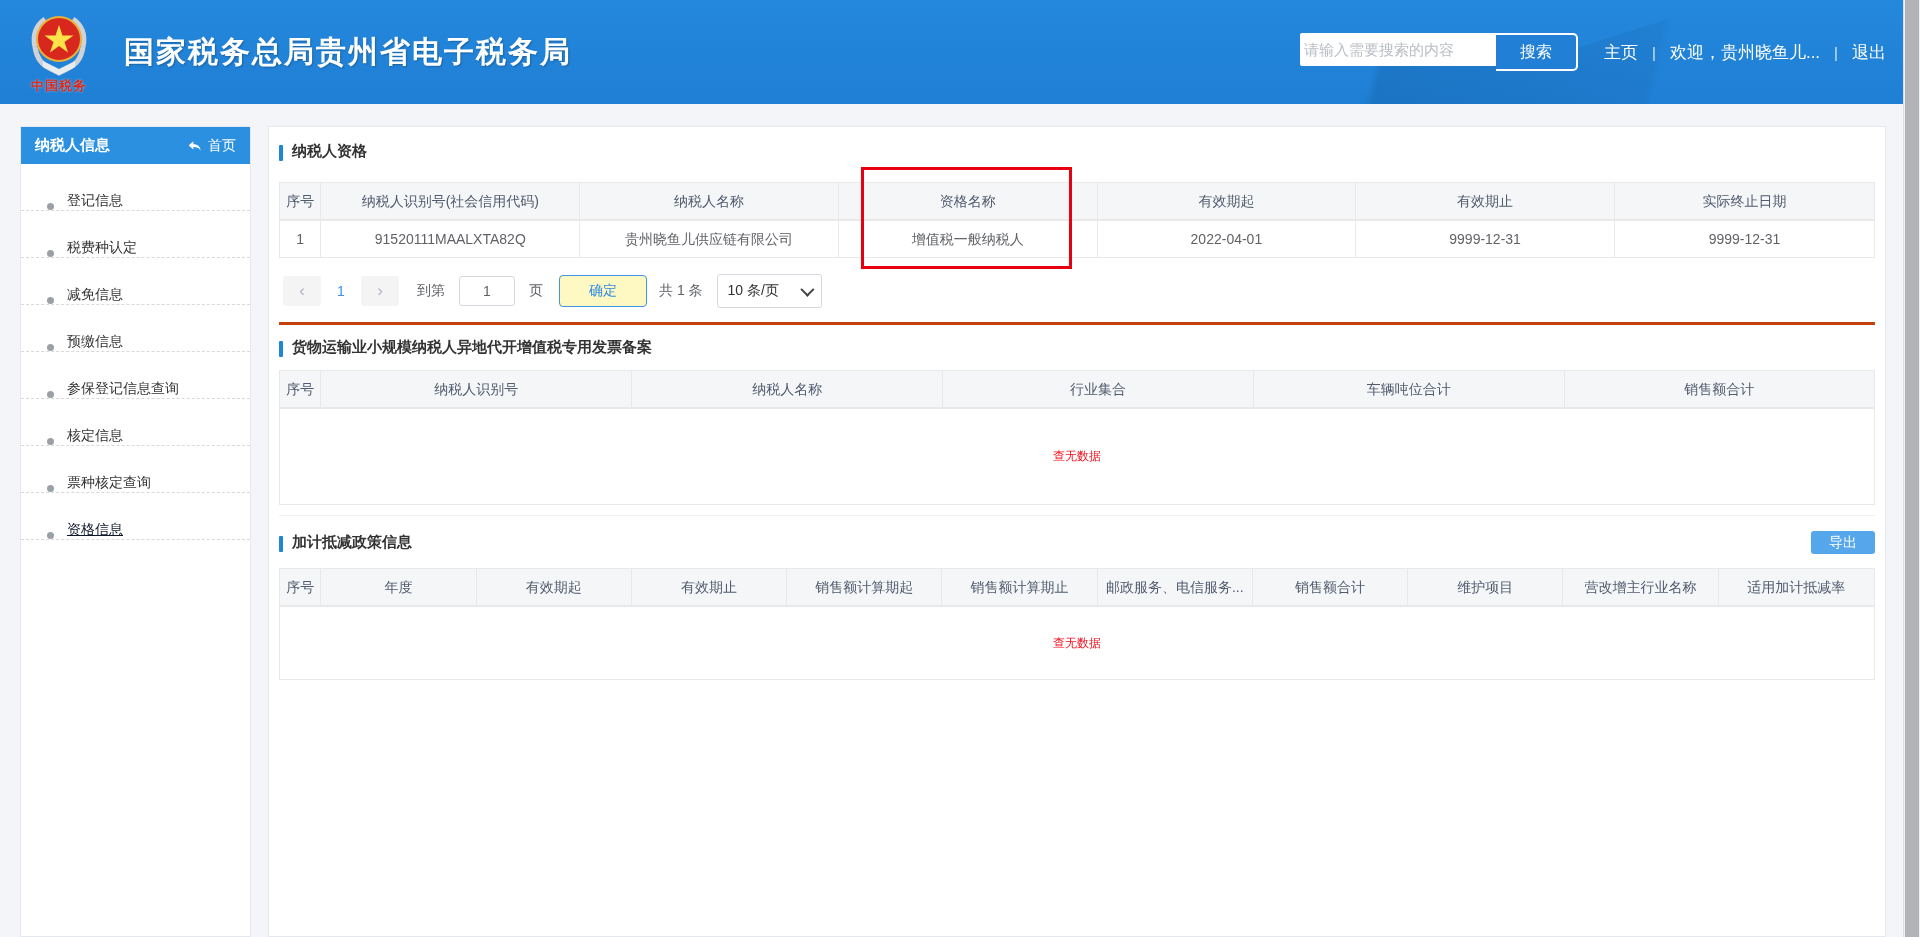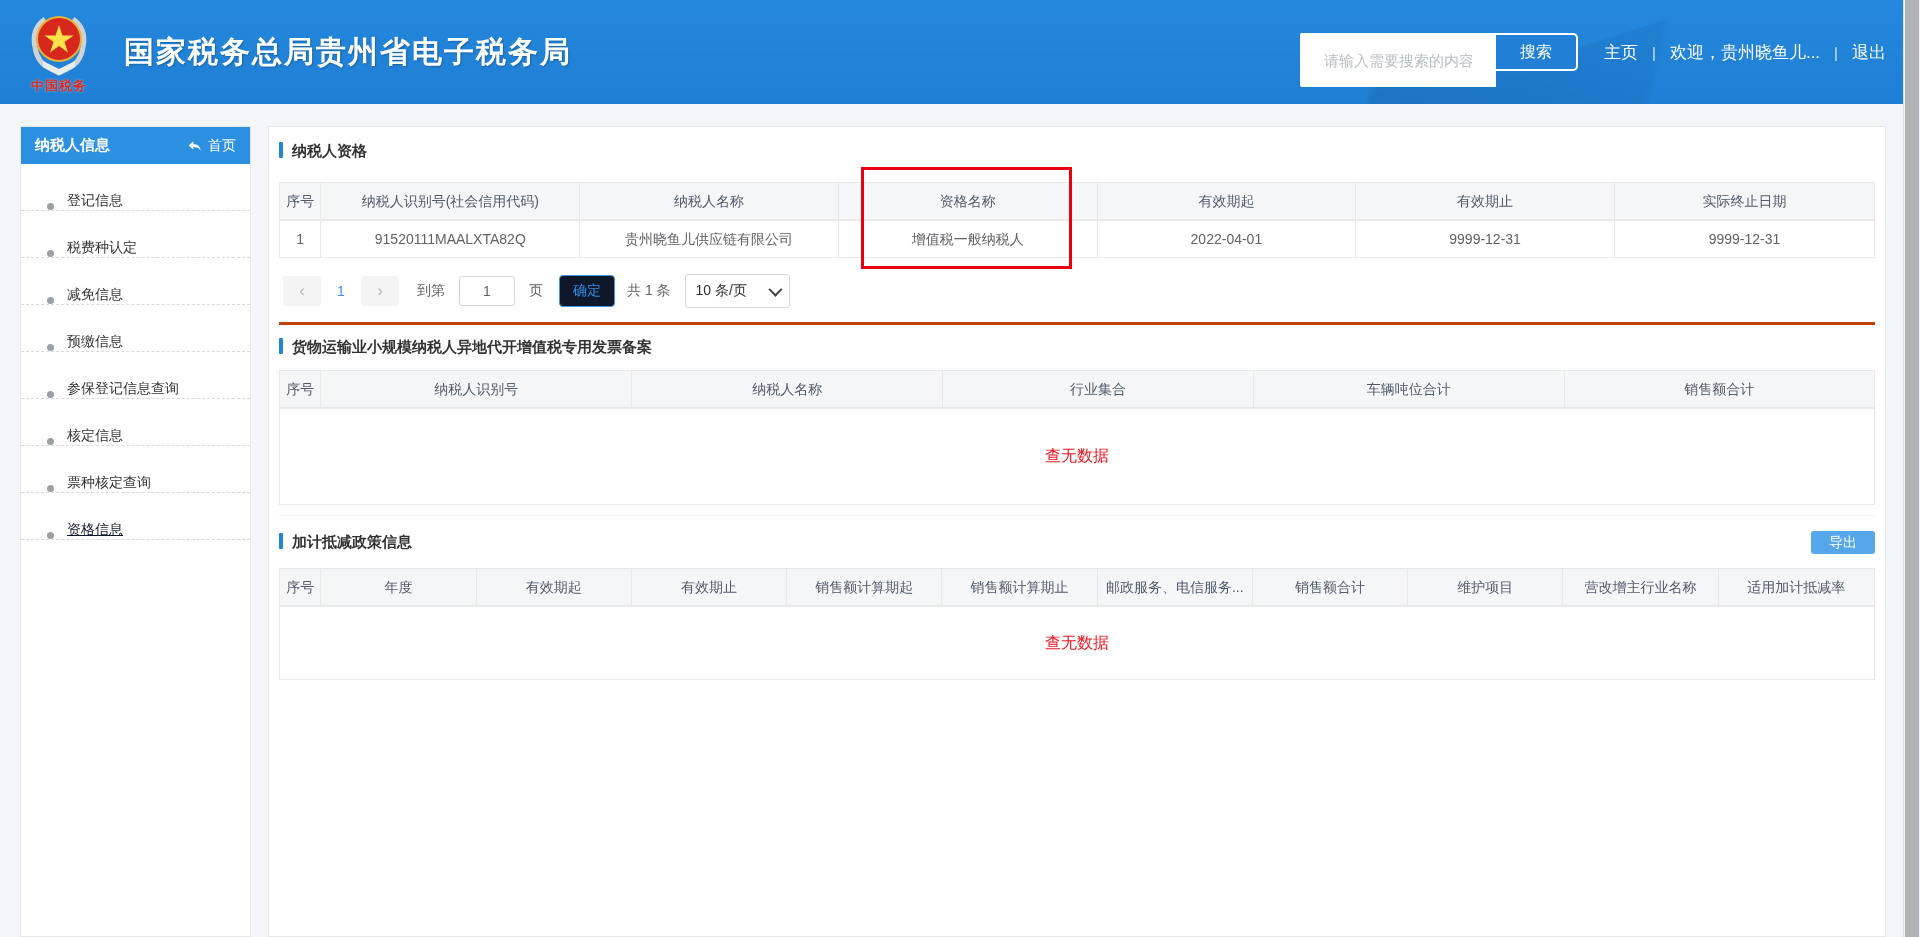--- a/index.html
+++ b/index.html
@@ -13,21 +13,21 @@
          display:flex;align-items:center;padding:0 34px 0 16px;box-sizing:border-box;z-index:2;}
   header::after{content:"";position:absolute;right:0;top:0;width:900px;height:104px;pointer-events:none;
          background:linear-gradient(105deg,transparent 40%,rgba(8,45,95,.14) 41%,rgba(8,45,95,.07) 70%,transparent 71%);
          clip-path:polygon(0 100%,30% 20%,55% 65%,75% 10%,100% 70%,100% 100%);}
   .logo{display:flex;flex-direction:column;align-items:center;width:86px;}
   .logo-caption{color:#d8281e;font-size:13px;font-weight:bold;margin-top:-4px;
                 text-shadow:0 0 2px rgba(255,255,255,.6);letter-spacing:1px;}
   h1.site-title{color:#fff;font-size:30px;font-weight:bold;margin:0 0 0 22px;letter-spacing:2px;
                 text-shadow:1px 1px 2px rgba(0,0,0,.25);}
   .search-box{margin-left:auto;display:flex;height:38px;z-index:3;}
-  .search-box input{width:196px;height:54px;border:none;outline:none;padding:0 24px;font-size:15px;
+  .search-box input{width:196px;height:33px;border:none;outline:none;padding:0 4px;font-size:15px;
                     color:#333;box-sizing:border-box;border-radius:2px 0 0 2px;}
   .search-box input::placeholder{color:#b9bec4;}
   .search-box button{width:82px;height:38px;background:#2180d6;color:#fff;font-size:16px;
                      border:2px solid #fff;border-left:none;border-radius:0 5px 5px 0;cursor:pointer;}
   nav.top-nav{display:flex;align-items:center;margin-left:26px;color:#fff;font-size:17px;z-index:3;}
   nav.top-nav a{color:#fff;text-decoration:none;cursor:pointer;white-space:nowrap;}
   nav.top-nav .sep{margin:0 14px;color:#d7e9f9;font-size:15px;}
 
   
   aside{position:absolute;left:20px;top:126px;bottom:0;width:231px;background:#fff;
@@ -37,47 +37,47 @@
   .home-link{display:flex;align-items:center;gap:6px;color:#fff;font-weight:normal;
              font-size:14px;text-decoration:none;cursor:pointer;}
   .side-item{height:46px;display:flex;align-items:flex-end;padding-left:26px;font-size:14px;color:#333;
              border-bottom:1px dashed #d9d9d9;cursor:pointer;}
   .side-item .dot{width:7px;height:7px;border-radius:50%;background:#9aa0a6;margin-right:13px;flex:0 0 auto;}
   .side-item.active span.lbl{color:#0f172a;text-decoration:underline;}
 
   
   main{position:absolute;left:268px;top:126px;bottom:0;width:1618px;background:#fff;
        border:1px solid #e5e8ec;box-sizing:border-box;padding:0 10px;}
-  .sec-title{display:flex;align-items:flex-start;font-size:15px;font-weight:bold;color:#333;}
+  .sec-title{display:flex;align-items:flex-end;font-size:15px;font-weight:bold;color:#333;}
   .sec-title .bar{width:4px;height:16px;background:#1f86d4;margin-right:9px;border-radius:1px;}
   #sec-qualification .sec-title{margin:15px 0 21px 0;}
 
   .tbl{border:1px solid #e9e9e9;}
   .trow{display:flex;width:100%;}
   .trow.head{background:#f5f6f7;}
   .cell{flex:0 0 auto;box-sizing:border-box;height:37px;line-height:36px;text-align:center;
         font-size:14px;color:#606266;border-right:1px solid #e9e9e9;border-bottom:1px solid #e9e9e9;
         overflow:hidden;white-space:nowrap;text-overflow:ellipsis;}
   .trow .cell:last-child{border-right:none;}
   .trow:not(.head) .cell{border-bottom:none;border-top:none;}
   .trow.head .cell{color:#515a6e;}
   .trow + .trow .cell{border-top:1px solid #e9e9e9;}
   .empty-state{height:95px;display:flex;align-items:center;justify-content:center;
-               color:#f2131f;font-size:16px;}
+               color:#f2131f;font-size:12px;}
   #sec-deduction .empty-state{height:72px;}
 
   
   .pager{display:flex;align-items:center;margin:16px 0 14px 4px;font-size:14px;color:#606266;}
   .pg-btn{width:38px;height:30px;background:#f4f4f5;border:none;border-radius:3px;color:#aeb4bd;
           font-size:17px;line-height:30px;text-align:center;cursor:pointer;padding:0;}
   .pg-num{color:#3e8ef0;width:40px;text-align:center;font-size:14px;cursor:pointer;}
   .pager .txt{margin:0 6px;}
   .goto-input{width:56px;height:30px;border:1px solid #d5d9df;border-radius:3px;text-align:center;
               font-size:14px;color:#606266;box-sizing:border-box;outline:none;margin:0 8px;}
-  .confirm-btn{height:32px;padding:0 13px;background:#0f172a;border:1px solid #3f95e5;color:#2f8ce2;
+  .confirm-btn{height:32px;padding:0 29px;background:#fef9c3;border:1px solid #3f95e5;color:#2f8ce2;
                border-radius:4px;font-size:14px;margin:0 12px 0 10px;cursor:pointer;}
   .total-txt{margin-right:14px;}
   .size-select{height:32px;border:1px solid #d5d9df;border-radius:3px;display:flex;align-items:center;
                padding:0 10px;color:#303133;font-size:14px;cursor:pointer;background:#fff;gap:22px;}
   .caret{width:8px;height:8px;border-right:2px solid #444;border-bottom:2px solid #444;
          transform:rotate(45deg) translateY(-2px);}
 
   
   #sec-freight{border-top:3px solid #c2410c;padding-top:13px;margin-top:2px;}
   #sec-freight .sec-title{margin-bottom:13px;}

